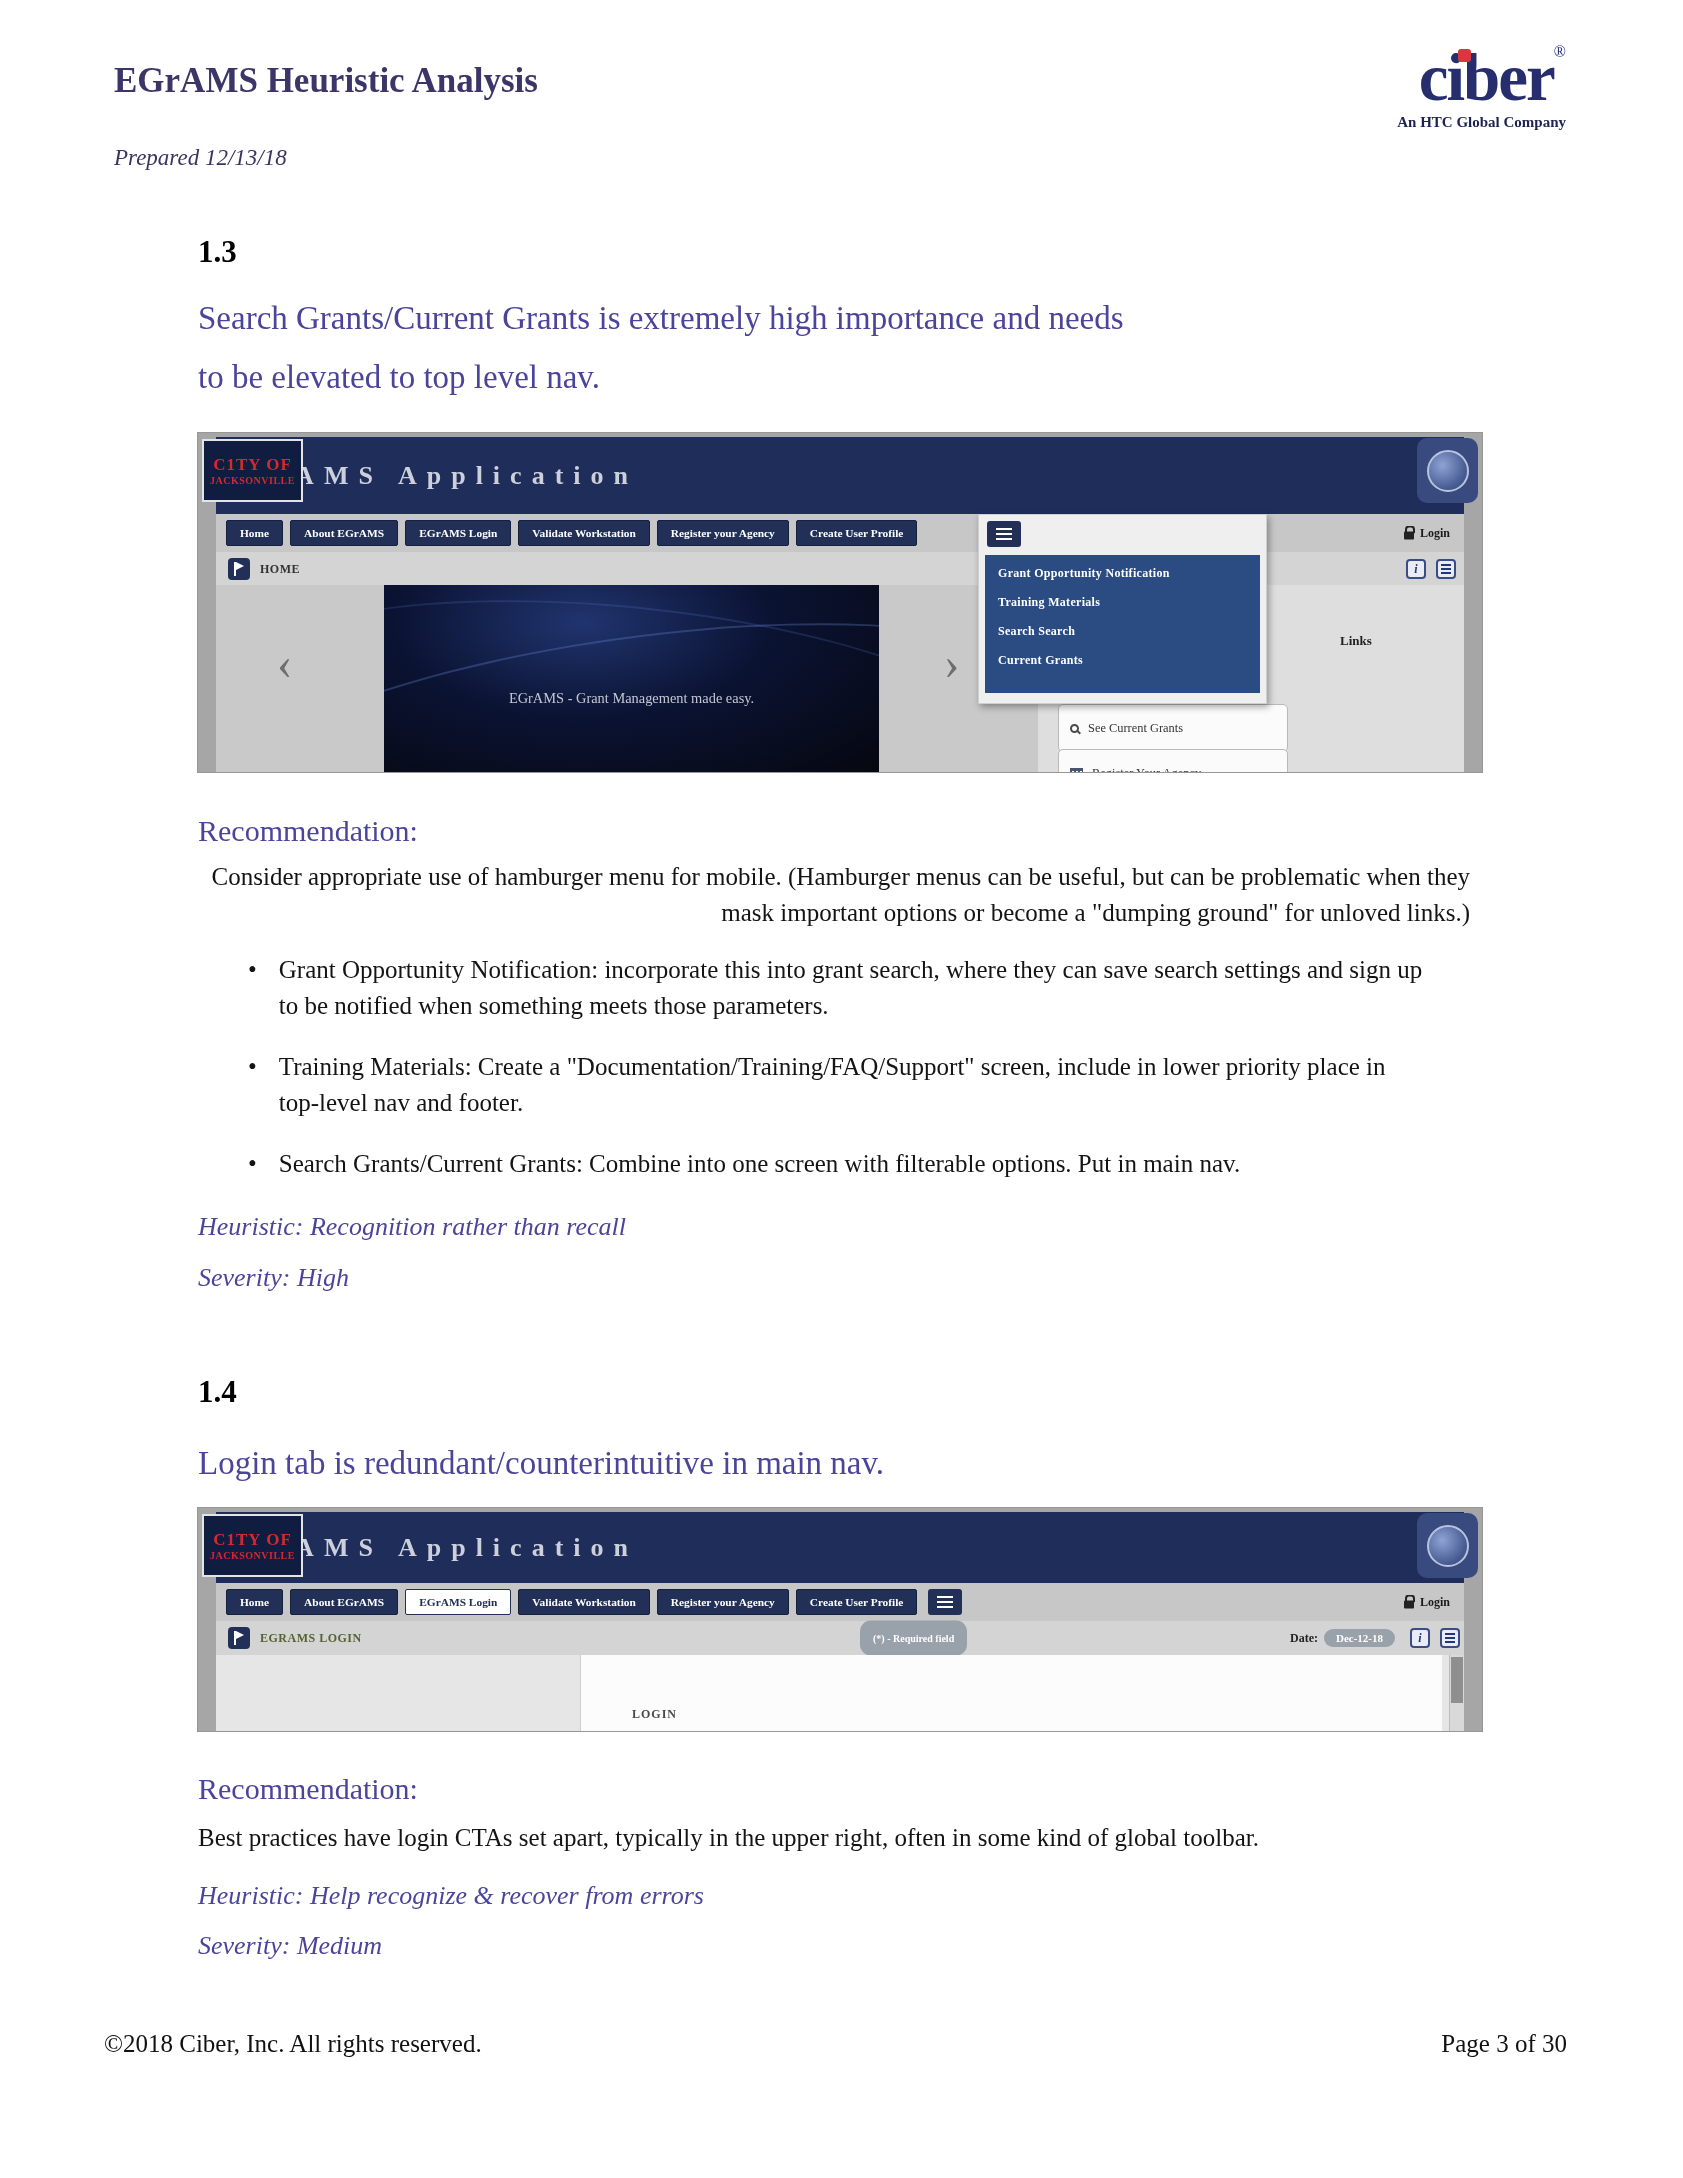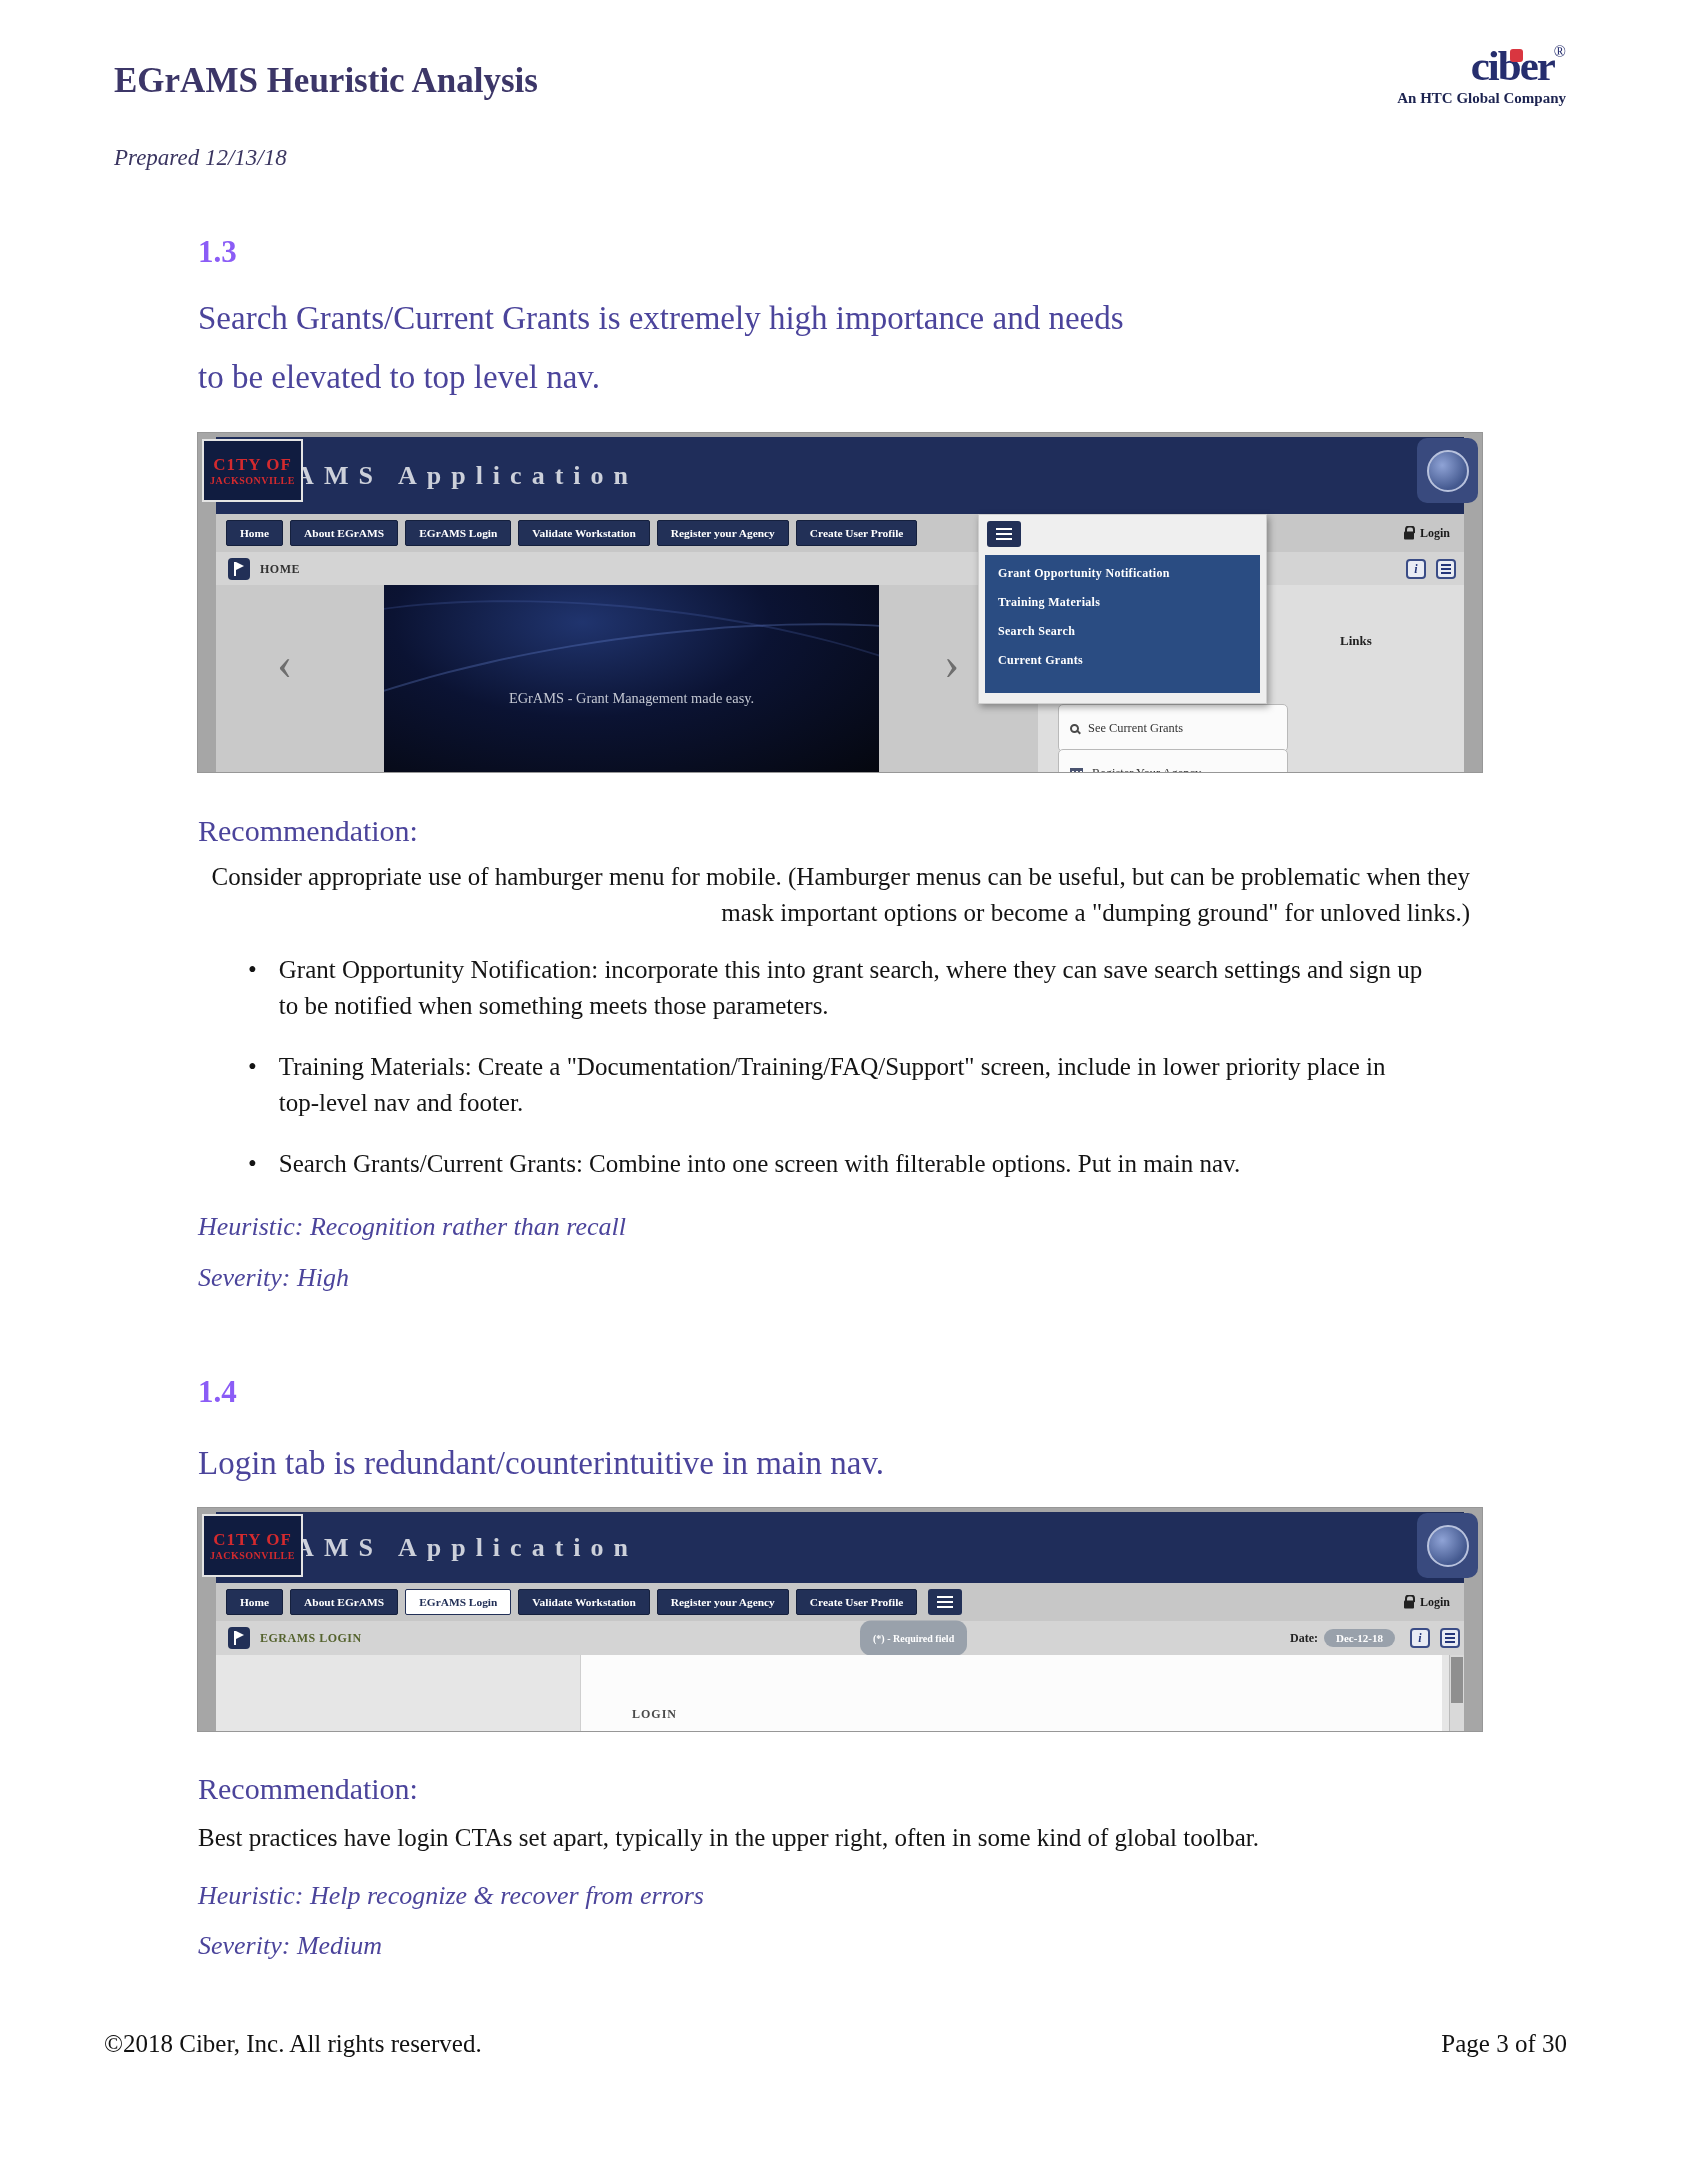--- a/index.html
+++ b/index.html
@@ -9,27 +9,27 @@
     font-family: Liberation Serif, serif; color: #1a1a1a; overflow: hidden;
     margin: 0 auto;
   }
 
   
   .doc-title { position:absolute; left:114px; top:61px; font-size:35px; font-weight:700; color:#3c3668; }
   .doc-prepared { position:absolute; left:114px; top:145px; font-size:23px; font-style:italic; color:#3a3560; }
 
   .brand { position:absolute; right:117px; top:44px; width:238px; text-align:right; }
   .brand-wordrow { position:relative; display:inline-block; line-height:1; }
-  .brand-word { font-size:43px; font-weight:700; color:#262e6e; letter-spacing:-2px;margin-top:48px; }
+  .brand-word { font-size:67px; font-weight:700; color:#262e6e; letter-spacing:-2px;margin-top:48px; }
   .brand-reg { font-size:16px; color:#262e6e; vertical-align:top; }
   .brand-dot { position:absolute; left:39px; top:5px; width:13px; height:13px; background:#d93640; border-radius:3px; }
   .brand-tagline { font-size:15px; font-weight:700; color:#1c2350; margin-top:3px; }
 
   
-  .sec-num { position:absolute; left:198px; font-size:31px; font-weight:700; color:#8b5cf6; }
+  .sec-num { position:absolute; left:198px; font-size:31px; font-weight:700; color:#000000; }
   .sec-title { position:absolute; left:198px; width:1287px; font-size:33px; color:#4b449b; line-height:1.8; }
   .rec-label { position:absolute; left:198px; font-size:30px; color:#4b449b; }
   .body-text { position:absolute; left:198px; width:1272px; font-size:25px; line-height:1.45; color:#141414; }
   .bullet { position:absolute; left:248px; width:1178px; display:flex; gap:22px; font-size:25px; line-height:1.42; color:#141414; }
   .bullet .marker { font-size:25px; line-height:1.42; }
   .meta-line { position:absolute; left:198px; font-size:26px; font-style:italic; color:#4b449b; }
 
   .doc-footer-left  { position:absolute; left:104px; top:2030px; font-size:25px; color:#111; }
   .doc-footer-right { position:absolute; right:116px; top:2030px; font-size:25px; color:#111; }
 

